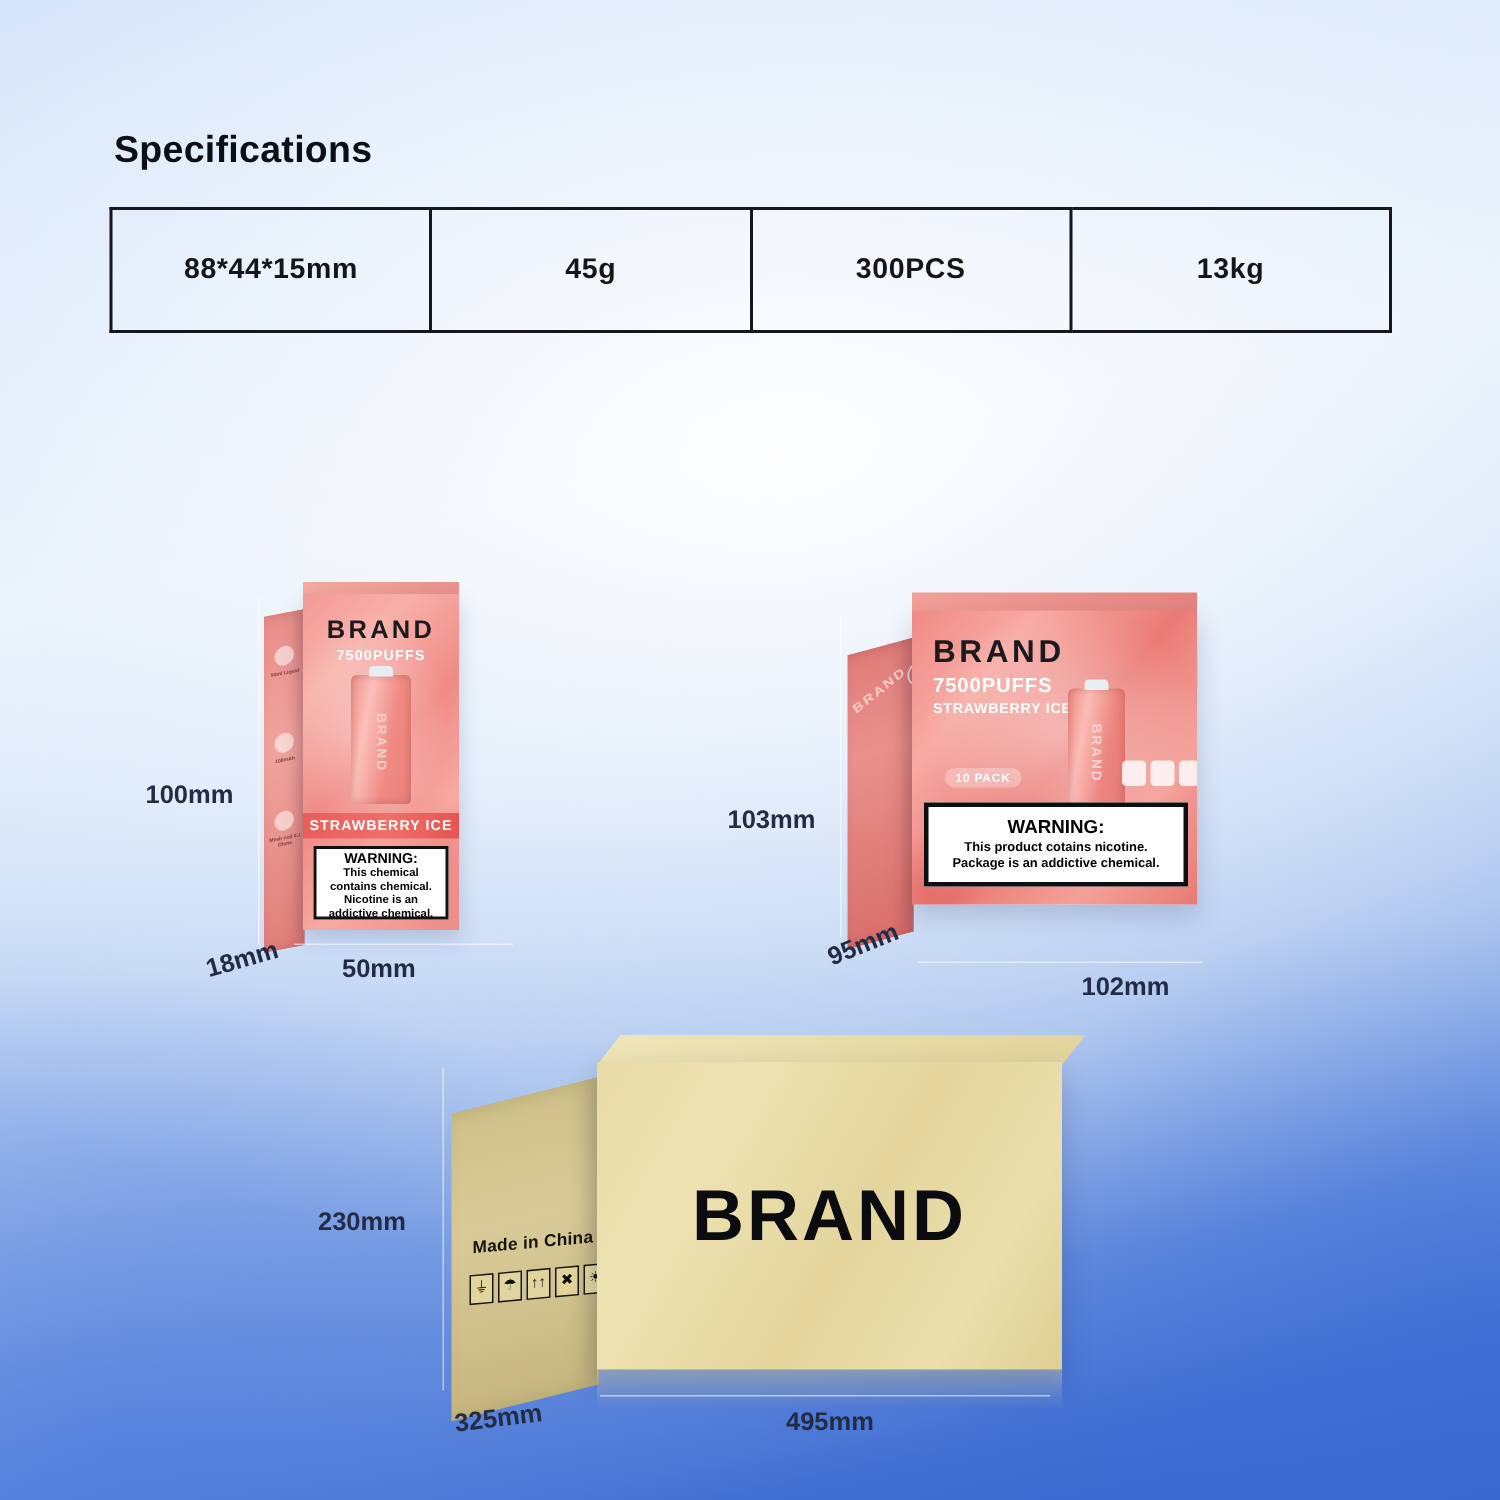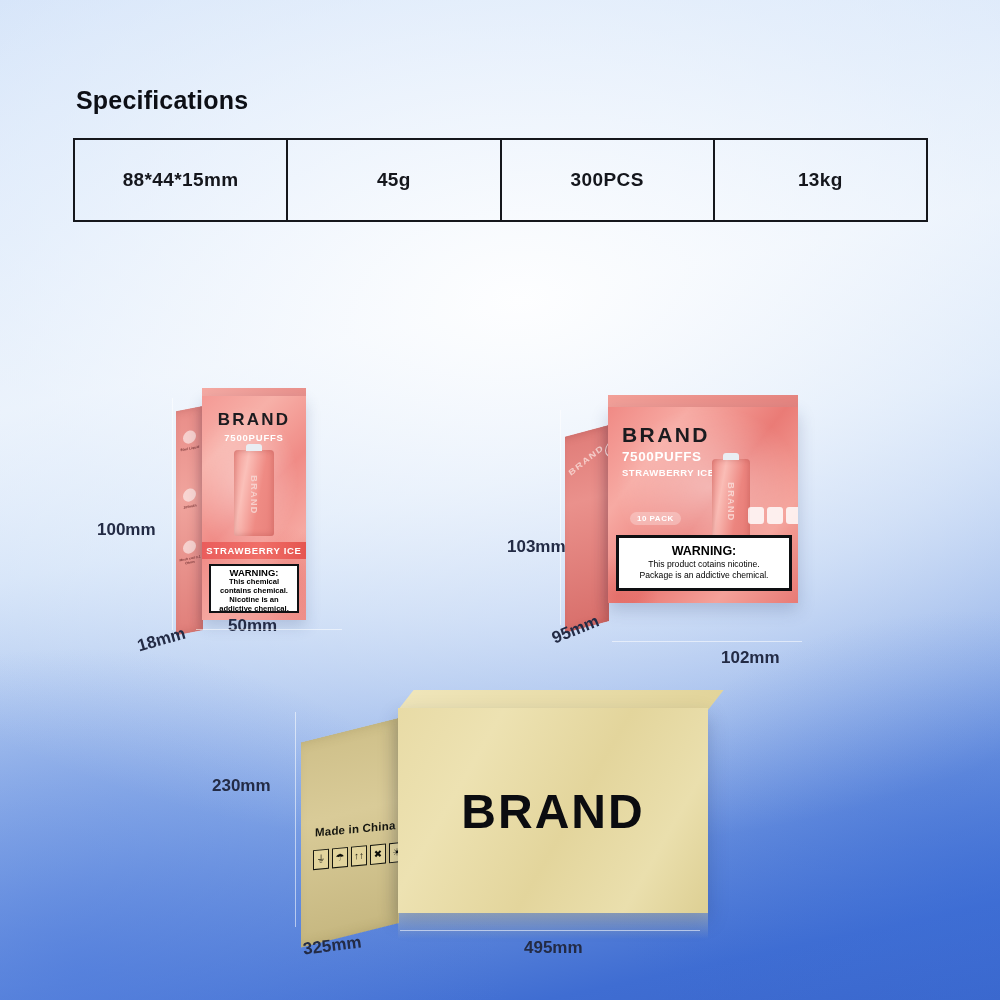--- a/index.html
+++ b/index.html
@@ -98,21 +98,21 @@
   .pack-device:before{content:"";position:absolute;left:11px;top:-6px;width:16px;height:7px;border-radius:3px 3px 0 0;background:#e9eef3;}
   .pack-device-text{position:absolute;left:50%;top:50%;transform:translate(-50%,-50%) rotate(90deg);
     color:#f9d3cf;font-size:9px;font-weight:bold;letter-spacing:1.4px;white-space:nowrap;}
   .pack-tenpack{position:absolute;left:22px;top:105px;padding:2px 7px;border-radius:9px;
     background:rgba(255,255,255,.28);color:#fff;font-size:8px;font-weight:bold;letter-spacing:.5px;}
   .feat{position:absolute;top:100px;width:16px;height:17px;border-radius:3px;background:rgba(255,255,255,.82);}
   .pack-warn{position:absolute;left:8px;right:6px;top:128px;height:56px;background:#fff;
     border:3px solid #0e0f12;box-sizing:border-box;display:flex;flex-direction:column;
     align-items:center;justify-content:center;}
   .pack-warn b{color:#000;font-size:12.5px;line-height:1.1;}
-  .pack-warn span{color:#000;font-size:8.6px;font-weight:normal;line-height:1.25;white-space:nowrap;}
+  .pack-warn span{color:#000;font-size:8.6px;font-weight:bold;line-height:1.25;white-space:nowrap;}
   .pack-side-brand{position:absolute;left:2px;top:24px;color:#f6cdc9;font-size:9px;font-weight:bold;
     letter-spacing:1.2px;transform:rotate(-28deg);}
   .pack-18{position:absolute;left:40px;top:16px;width:15px;height:15px;border-radius:50%;
     border:1.4px solid rgba(255,255,255,.75);color:rgba(255,255,255,.85);font-size:7px;font-weight:bold;
     text-align:center;line-height:14px;}
 
   
   #carton-scene{left:270px;top:690px;width:470px;height:255px;}
   #carton-front{left:128px;top:18px;width:310px;height:205px;
     background:linear-gradient(120deg,#e8dba6 0%,#ede2b2 25%,#e3d59c 55%,#eadfad 80%,#ddcf93 100%);
@@ -179,21 +179,21 @@
         <b>WARNING:</b>
         <span>This chemical</span>
         <span>contains chemical.</span>
         <span>Nicotine is an</span>
         <span>addictive chemical.</span>
       </div>
     </div>
   </div>
   <div class="dim" style="left:97px;top:520px;">100mm</div>
   <div class="dim" style="left:137px;top:630px;transform:rotate(-16deg);">18mm</div>
-  <div class="dim" style="left:228px;top:616px;">50mm</div>
+  <div class="dim" style="left:228px;top:636px;">50mm</div>
   <div class="gline" style="left:172px;top:398px;width:1px;height:232px;"></div>
   <div class="gline" style="left:196px;top:629px;width:146px;height:1px;"></div>
 
   <div class="scene" id="pack-scene">
     <div class="face" id="pack-side">
       <div class="pack-side-brand">BRAND</div>
       <div class="pack-18">18+</div>
     </div>
     <div class="face" id="pack-top"></div>
     <div class="face" id="pack-front">
@@ -207,21 +207,21 @@
       <div class="feat" style="left:140px"></div>
       <div class="feat" style="left:159px"></div>
       <div class="feat" style="left:178px"></div>
       <div class="pack-warn">
         <b>WARNING:</b>
         <span>This product cotains nicotine.</span>
         <span>Package is an addictive chemical.</span>
       </div>
     </div>
   </div>
-  <div class="dim" style="left:507px;top:537px;">103mm</div>
+  <div class="dim" style="left:485px;top:537px;">103mm</div>
   <div class="dim" style="left:551px;top:620px;transform:rotate(-22deg);">95mm</div>
   <div class="dim" style="left:721px;top:648px;">102mm</div>
   <div class="gline" style="left:560px;top:410px;width:1px;height:215px;"></div>
   <div class="gline" style="left:612px;top:641px;width:190px;height:1px;"></div>
 
   <div class="scene" id="carton-scene">
     <div class="face" id="carton-side">
       <div class="made-in">Made in China</div>
       <div class="sym-row">
         <div class="sym">
@@ -240,19 +240,19 @@
             <i>☀</i>
           </div>
       </div>
     </div>
     <div class="face" id="carton-top"></div>
     <div class="face" id="carton-front">
       <div class="carton-brand">BRAND</div>
     </div>
     <div class="reflection"></div>
   </div>
-  <div class="dim" style="left:212px;top:776px;text-align:right;">230mm</div>
+  <div class="dim" style="left:212px;top:805px;text-align:right;">230mm</div>
   <div class="dim" style="left:303px;top:936px;transform:rotate(-7deg);">325mm</div>
   <div class="dim" style="left:524px;top:938px;">495mm</div>
   <div class="gline" style="left:295px;top:712px;width:1px;height:215px;"></div>
   <div class="gline" style="left:400px;top:930px;width:300px;height:1px;"></div>
 
 </div>
 
 </body></html>

